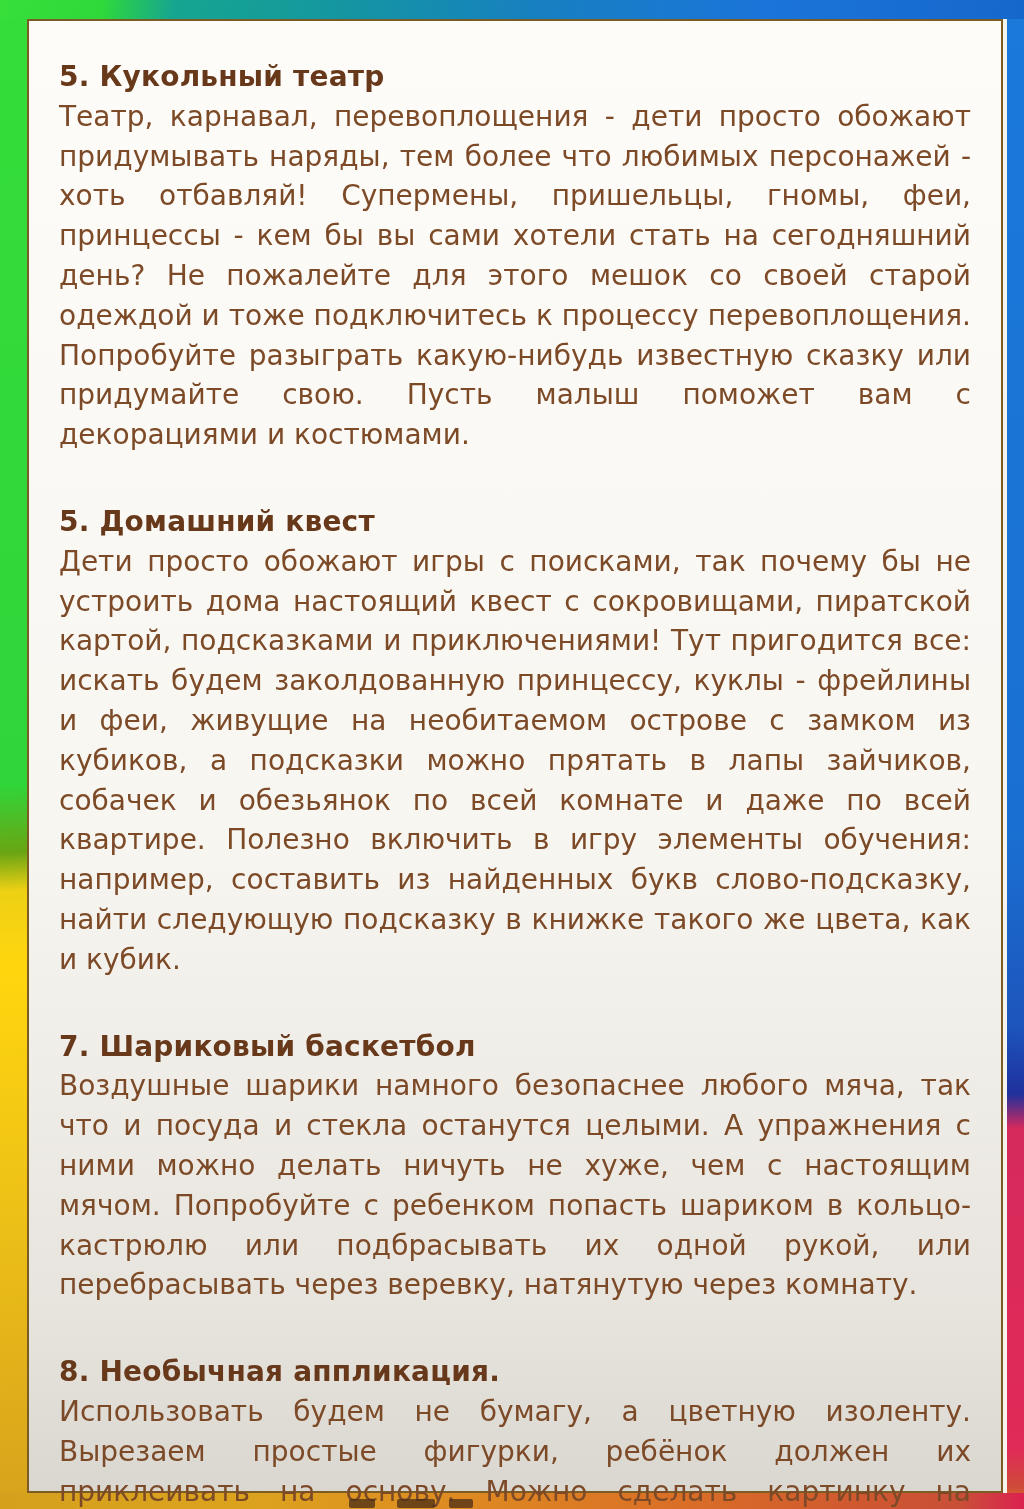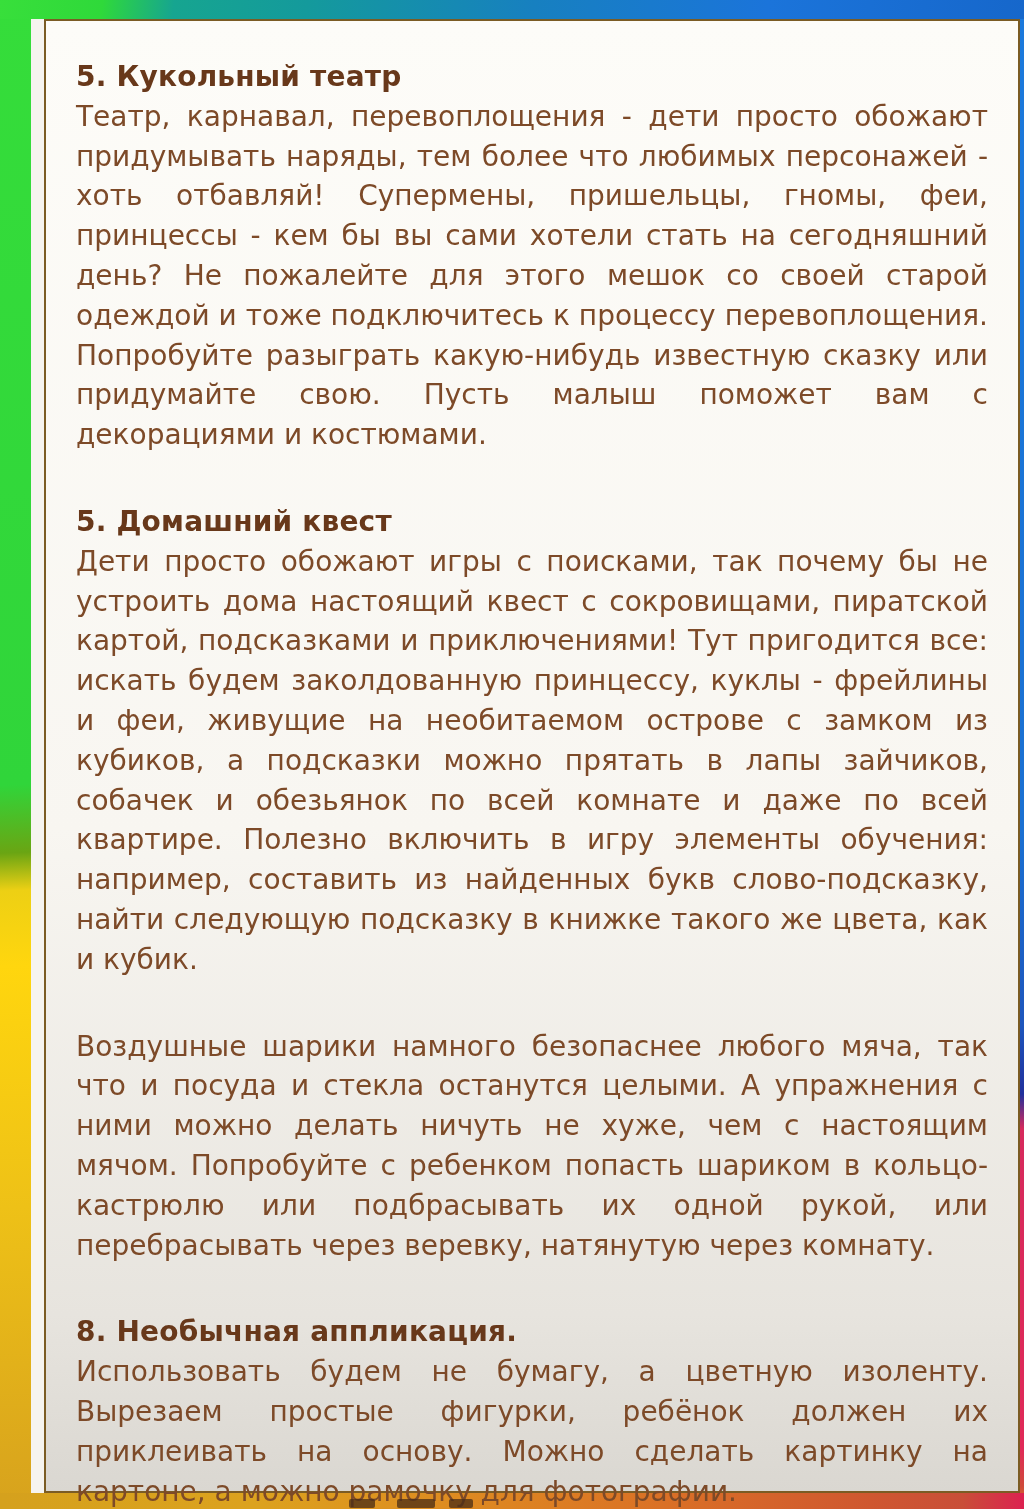--- a/index.html
+++ b/index.html
@@ -59,21 +59,21 @@
     position: absolute; top: 0; height: 9px;
     background: #4a2d16; border-radius: 2px; display: block;
   }
   .watermark i:nth-child(1) { left: 4px;   width: 26px; }
   .watermark i:nth-child(2) { left: 52px;  width: 38px; }
   .watermark i:nth-child(3) { left: 104px; width: 24px; }
 
   
   .card {
     position: absolute;
-    left: 44px; top: 19px;
+    left: 27px; top: 19px;
     width: 976px; height: 1474px;
     box-sizing: border-box;
     border: 2px solid #7b5c24;
     background: linear-gradient(180deg,
       #fdfcf8 0%, #f8f6f1 55%, #e7e4de 88%, #dad7d1 100%);
     padding: 36px 30px 0 30px;
     z-index: 2;
   }
 
   .sec { margin: 0; }
@@ -116,20 +116,21 @@
     <h2 class="sec-title">5. Кукольный театр</h2>
     <p class="sec-body">Театр, карнавал, перевоплощения - дети просто обожают придумывать наряды, тем более что любимых персонажей - хоть отбавляй! Супермены, пришельцы, гномы, феи, принцессы - кем бы вы сами хотели стать на сегодняшний день? Не пожалейте для этого мешок со своей старой одеждой и тоже подключитесь к процессу перевоплощения. Попробуйте разыграть какую-нибудь известную сказку или придумайте свою. Пусть малыш поможет вам с декорациями и костюмами.</p>
   </section>
 
   <section class="sec">
     <h2 class="sec-title">5. Домашний квест</h2>
     <p class="sec-body">Дети просто обожают игры с поисками, так почему бы не устроить дома настоящий квест с сокровищами, пиратской картой, подсказками и приключениями! Тут пригодится все: искать будем заколдованную принцессу, куклы - фрейлины и феи, живущие на необитаемом острове с замком из кубиков, а подсказки можно прятать в лапы зайчиков, собачек и обезьянок по всей комнате и даже по всей квартире. Полезно включить в игру элементы обучения: например, составить из найденных букв слово-подсказку, найти следующую подсказку в книжке такого же цвета, как и кубик.</p>
   </section>
 
   <section class="sec">
+    <h2 class="sec-title">7. Шариковый баскетбол</h2>
     <p class="sec-body">Воздушные шарики намного безопаснее любого мяча, так что и посуда и стекла останутся целыми. А упражнения с ними можно делать ничуть не хуже, чем с настоящим мячом. Попробуйте с ребенком попасть шариком в кольцо-кастрюлю или подбрасывать их одной рукой, или перебрасывать через веревку, натянутую через комнату.</p>
   </section>
 
   <section class="sec">
     <h2 class="sec-title">8. Необычная аппликация.</h2>
     <p class="sec-body">Использовать будем не бумагу, а цветную изоленту. Вырезаем простые фигурки, ребёнок должен их приклеивать на основу. Можно сделать картинку на картоне, а можно рамочку для фотографии.</p>
   </section>
 
 </main>
 

